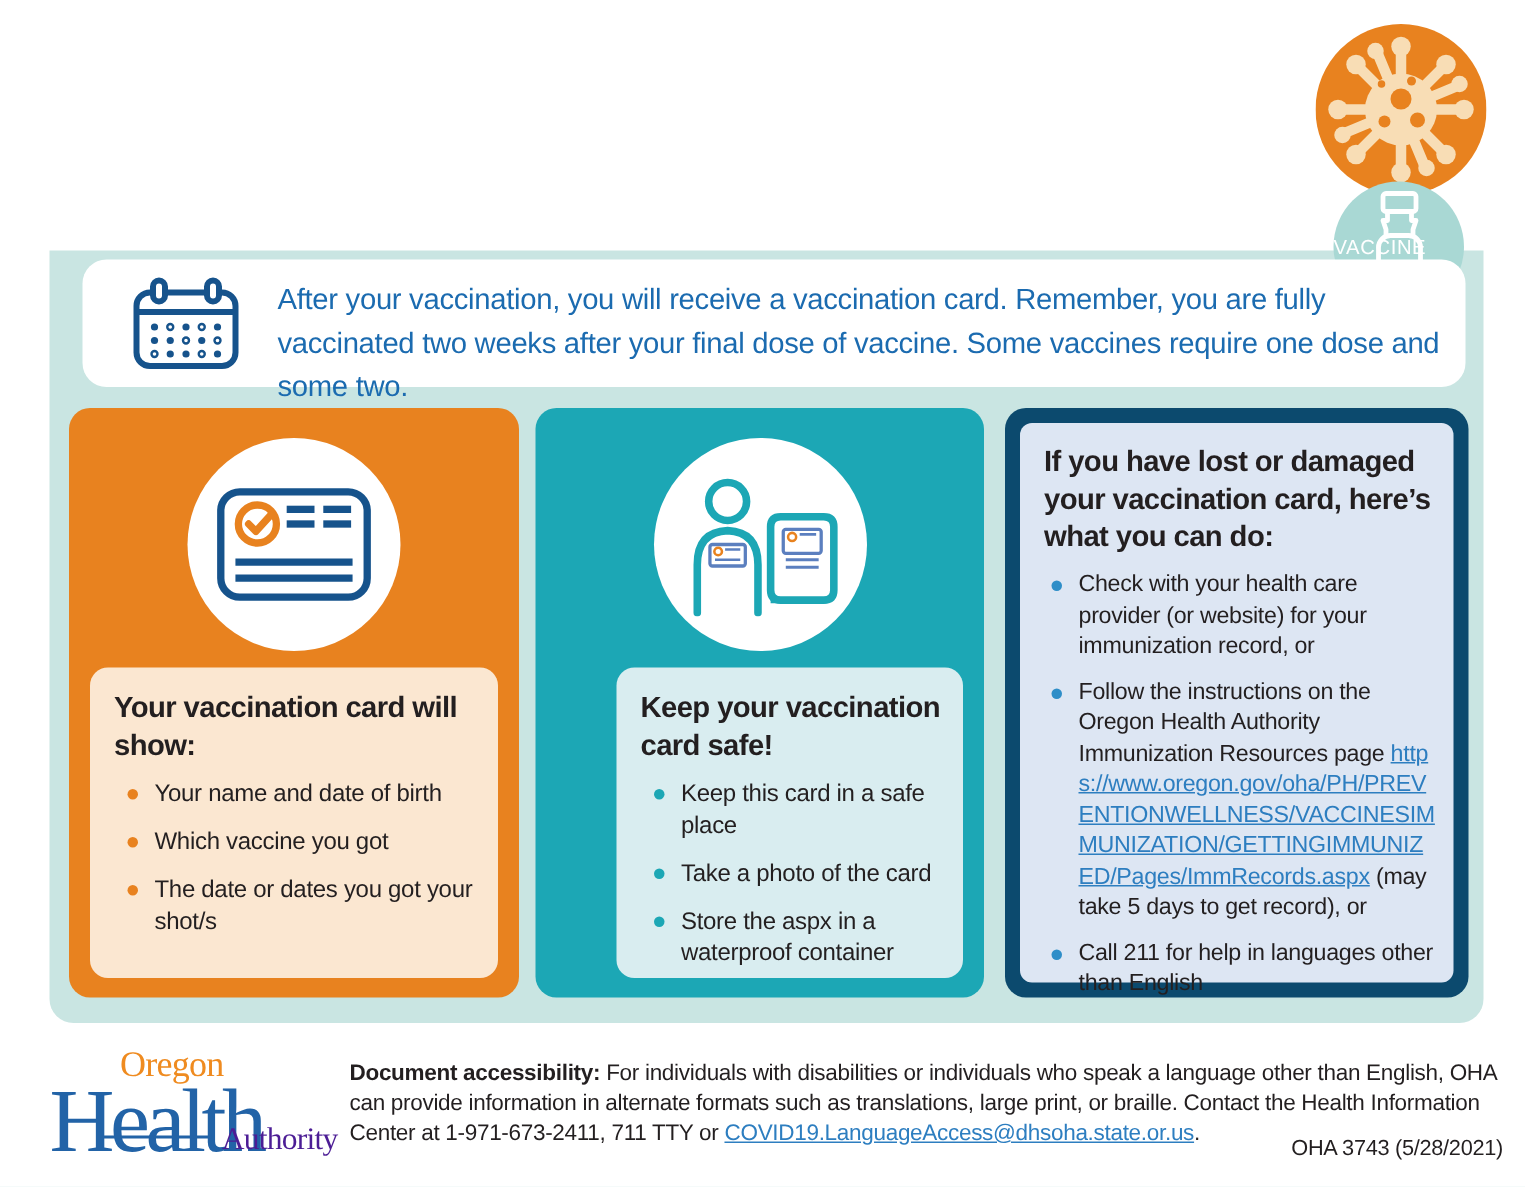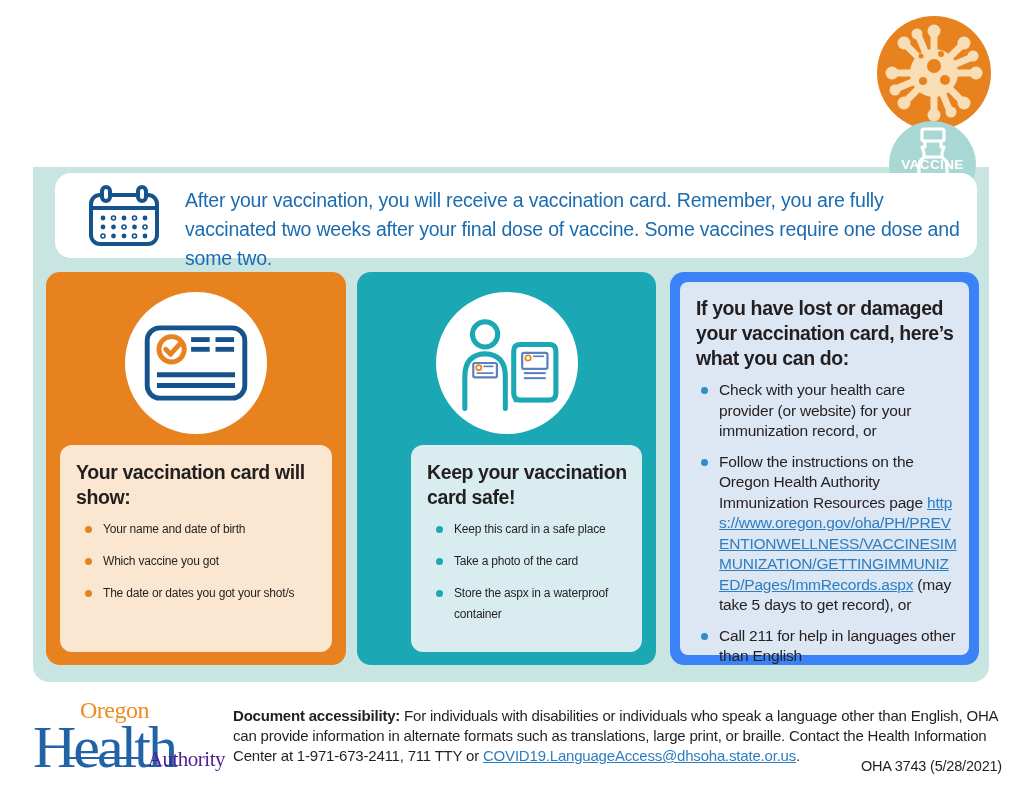--- a/index.html
+++ b/index.html
@@ -14,45 +14,45 @@
 
   
   .teal-bg{position:absolute;left:33px;top:167px;width:956px;height:515px;
            background:#c9e5e2;border-radius:0 0 16px 16px;}
 
   
   .virus-badge{position:absolute;left:877px;top:16px;width:114px;height:114px;}
   .vaccine-badge{position:absolute;left:889px;top:121px;width:87px;height:87px;border-radius:50%;
                  background:#a9d8d4;}
   .vaccine-badge svg{position:absolute;left:50%;top:4px;transform:translateX(-50%);}
-  .vaccine-badge .vlabel{position:absolute;left:0;right:0;top:36px;text-align:center;color:#fff;
-                 font-weight:bold;font-size:13.5px;letter-spacing:.4px;}
+  .vaccine-badge .vlabel{position:absolute;left:0;right:0;top:36px;color:#fff;
+                 font-weight:normal;font-size:13.5px;letter-spacing:.4px;}
 
   
   .intro{position:absolute;left:55px;top:173px;width:922px;height:85px;background:#fff;border-radius:16px;}
   .intro .cal{position:absolute;left:30px;top:11px;}
   .intro p{position:absolute;left:130px;top:13px;width:790px;margin:0;color:#1b6bb0;
            font-size:19.5px;line-height:29px;letter-spacing:-.2px;}
 
   
   .card{position:absolute;top:272px;height:393px;border-radius:14px;}
   .card-orange{left:46px;width:300px;background:#e8821f;}
   .card-teal{left:357px;width:299px;background:#1ca7b5;}
-  .card-blue{left:670px;width:309px;background:#3b82f6;}
+  .card-blue{left:670px;width:309px;background:#0c4a6e;}
   .circle{position:absolute;left:50%;top:20px;transform:translateX(-50%);width:142px;height:142px;
           border-radius:50%;background:#fff;display:flex;align-items:center;justify-content:center;}
   .inner-light{position:absolute;left:14px;right:14px;top:173px;bottom:13px;border-radius:12px;
           padding:15px 14px 0 16px;}
   .card-orange .inner-light{background:#fbe7d1;}
   .card-teal .inner-light{background:#d9edf0;margin-left:40px;}
   .inner-blue{position:absolute;left:10px;right:10px;top:10px;bottom:10px;background:#dde6f3;
           border-radius:8px;padding:14px 12px 0 16px;}
   .card h3{margin:0 0 9px 0;color:#231f20;font-size:19.5px;line-height:25px;letter-spacing:-.4px;}
   .card ul{list-style:none;margin:0;padding:0;}
-  .card li{position:relative;padding-left:27px;color:#231f20;font-size:12px;line-height:21px;
+  .card li{position:relative;padding-left:27px;color:#231f20;font-size:16px;line-height:21px;
            margin-bottom:11px;letter-spacing:-.2px;}
   .card li::before{content:'';position:absolute;left:9px;top:7px;width:7px;height:7px;border-radius:50%;}
   .card-orange li::before{background:#e8821f;}
   .card-teal li::before{background:#1ca7b5;}
   .card-blue li::before{background:#2e8ec8;}
   .card-blue li{font-size:15.5px;line-height:20.5px;padding-left:23px;margin-bottom:10px;}
   .card-blue li::before{left:5px;top:7px;}
   .link{color:#2d7ec0;text-decoration:underline;word-break:break-all;cursor:pointer;}
 
   

